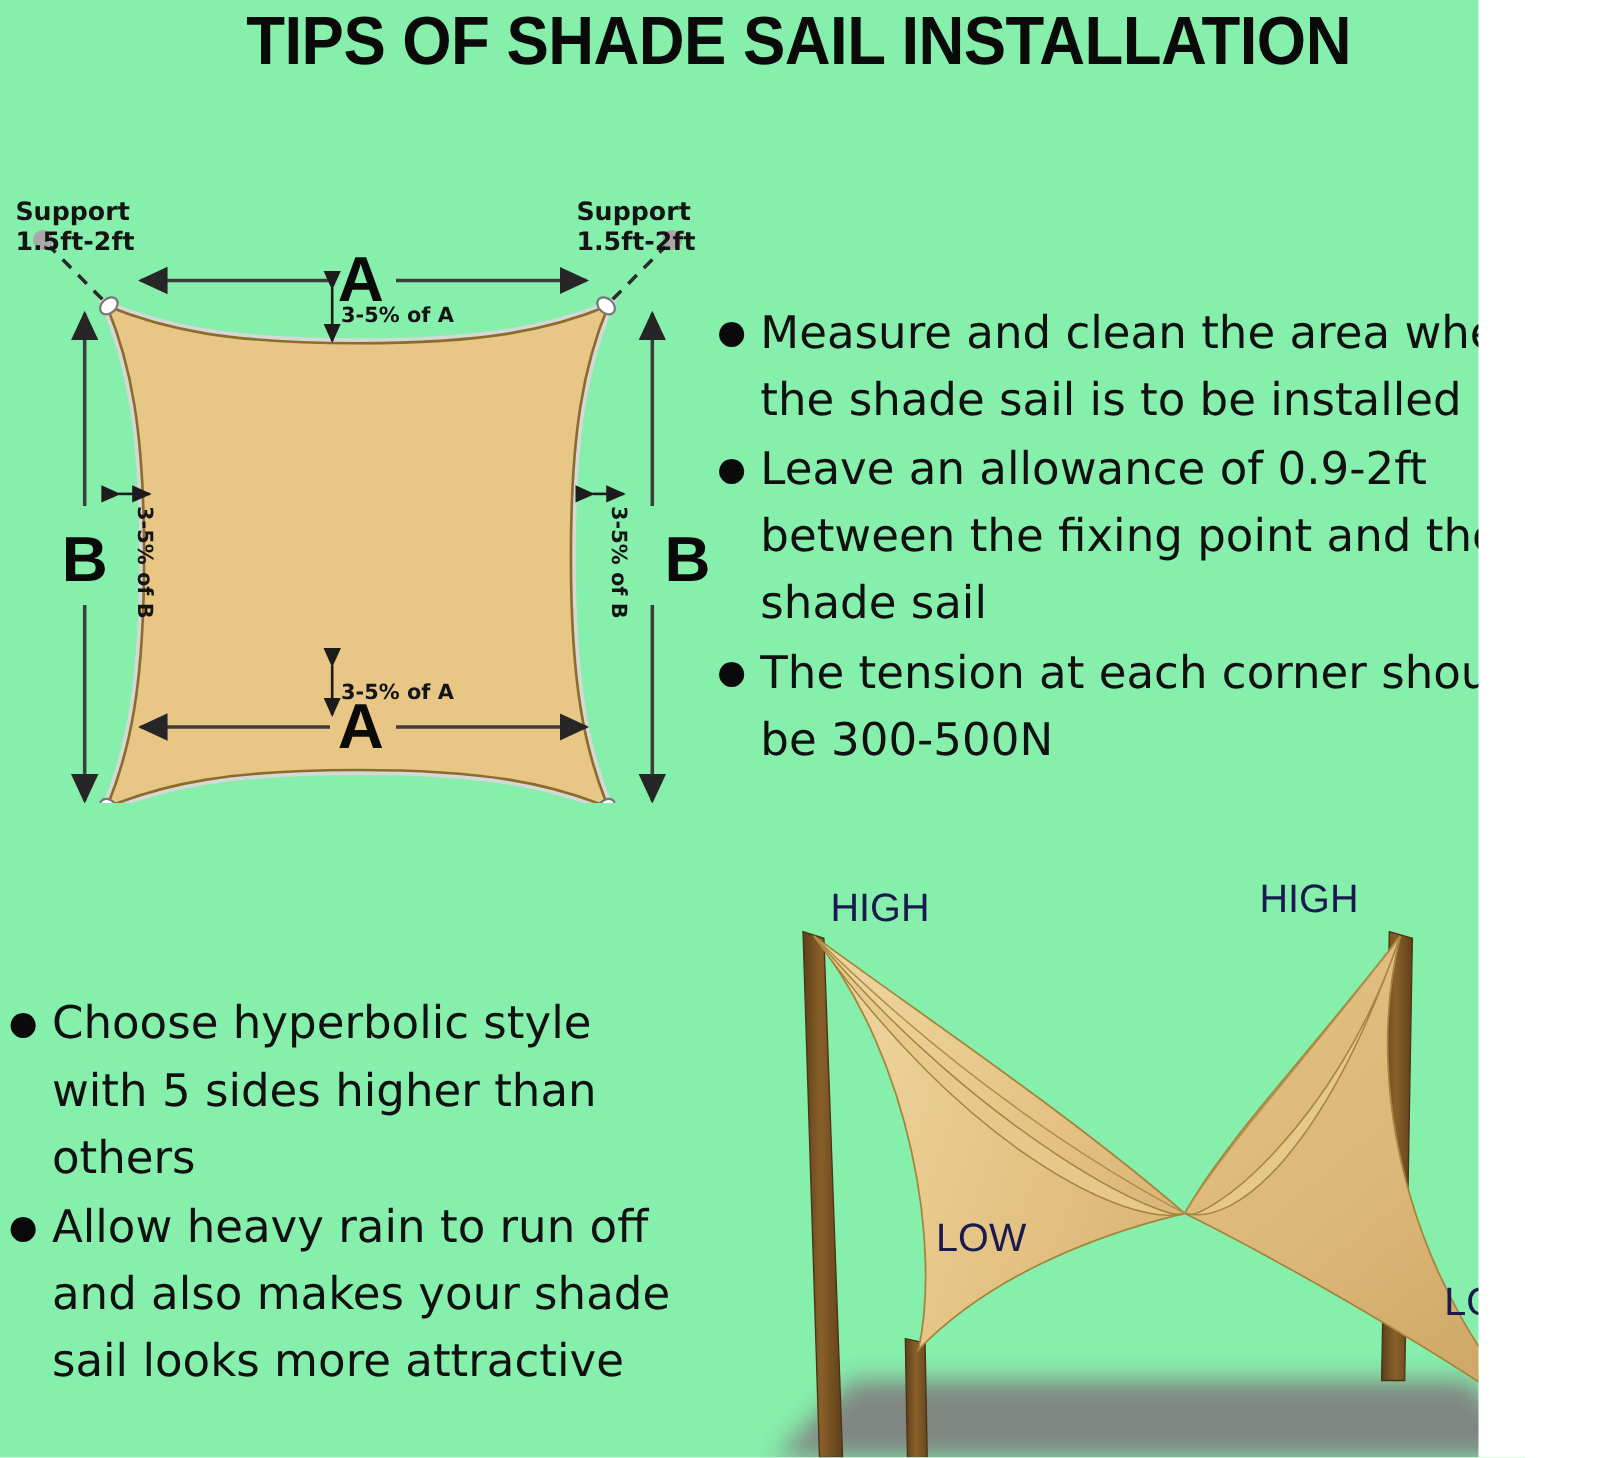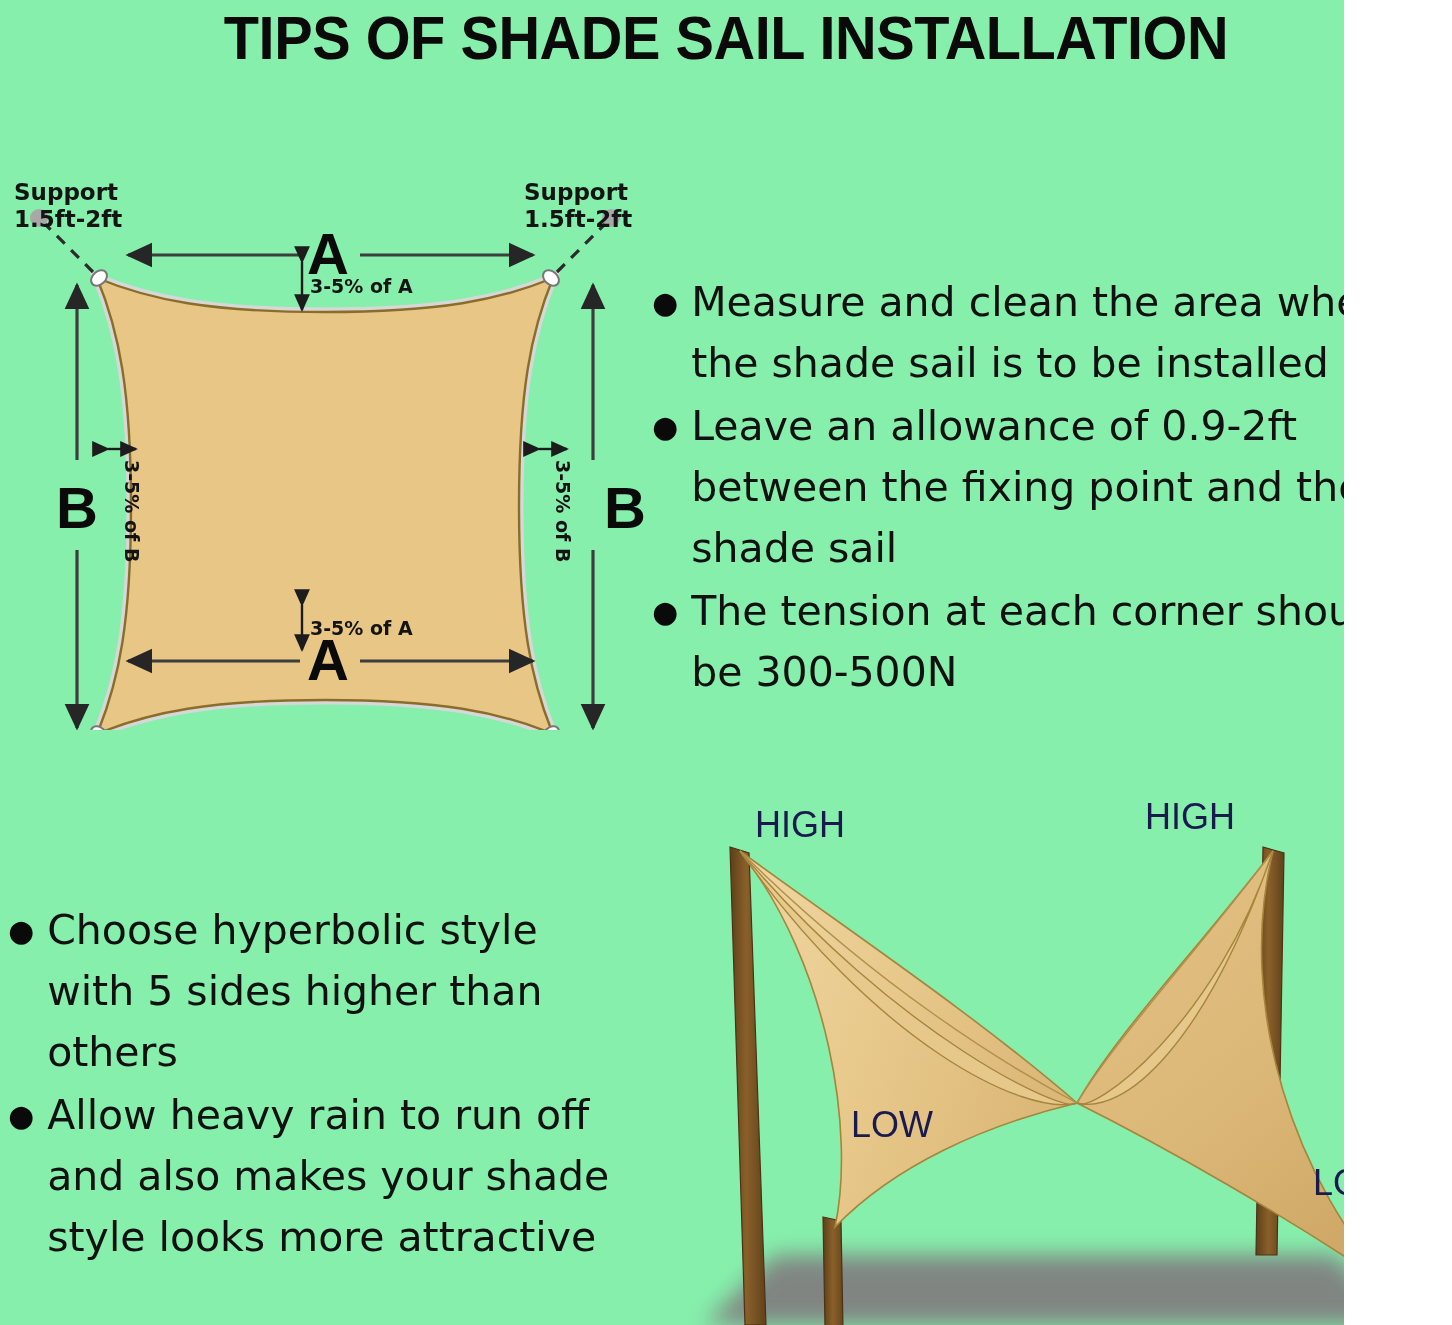--- a/index.html
+++ b/index.html
@@ -229,21 +229,21 @@
     </div>
   </div>
 
   <div class="bullets" id="bullets-bottom">
     <div class="bullet-row">
       <span class="bullet-dot">●</span>
       <span class="bullet-text">Choose hyperbolic style with 5 sides higher than others</span>
     </div>
     <div class="bullet-row">
       <span class="bullet-dot">●</span>
-      <span class="bullet-text">Allow heavy rain to run off and also makes your shade style looks more attractive</span>
+      <span class="bullet-text">Allow heavy rain to run off and also makes your shade sail looks more attractive</span>
     </div>
   </div>
 
   <svg class="svg-panel" id="hyper-diagram" width="812" height="540" viewBox="0 0 812 540">
 
     <defs>
       <filter id="blurShadow" x="-30%" y="-40%" width="160%" height="190%">
         <feGaussianBlur stdDeviation="11"></feGaussianBlur>
       </filter>
       <linearGradient id="postGrad" x1="0" y1="0" x2="1" y2="0">

